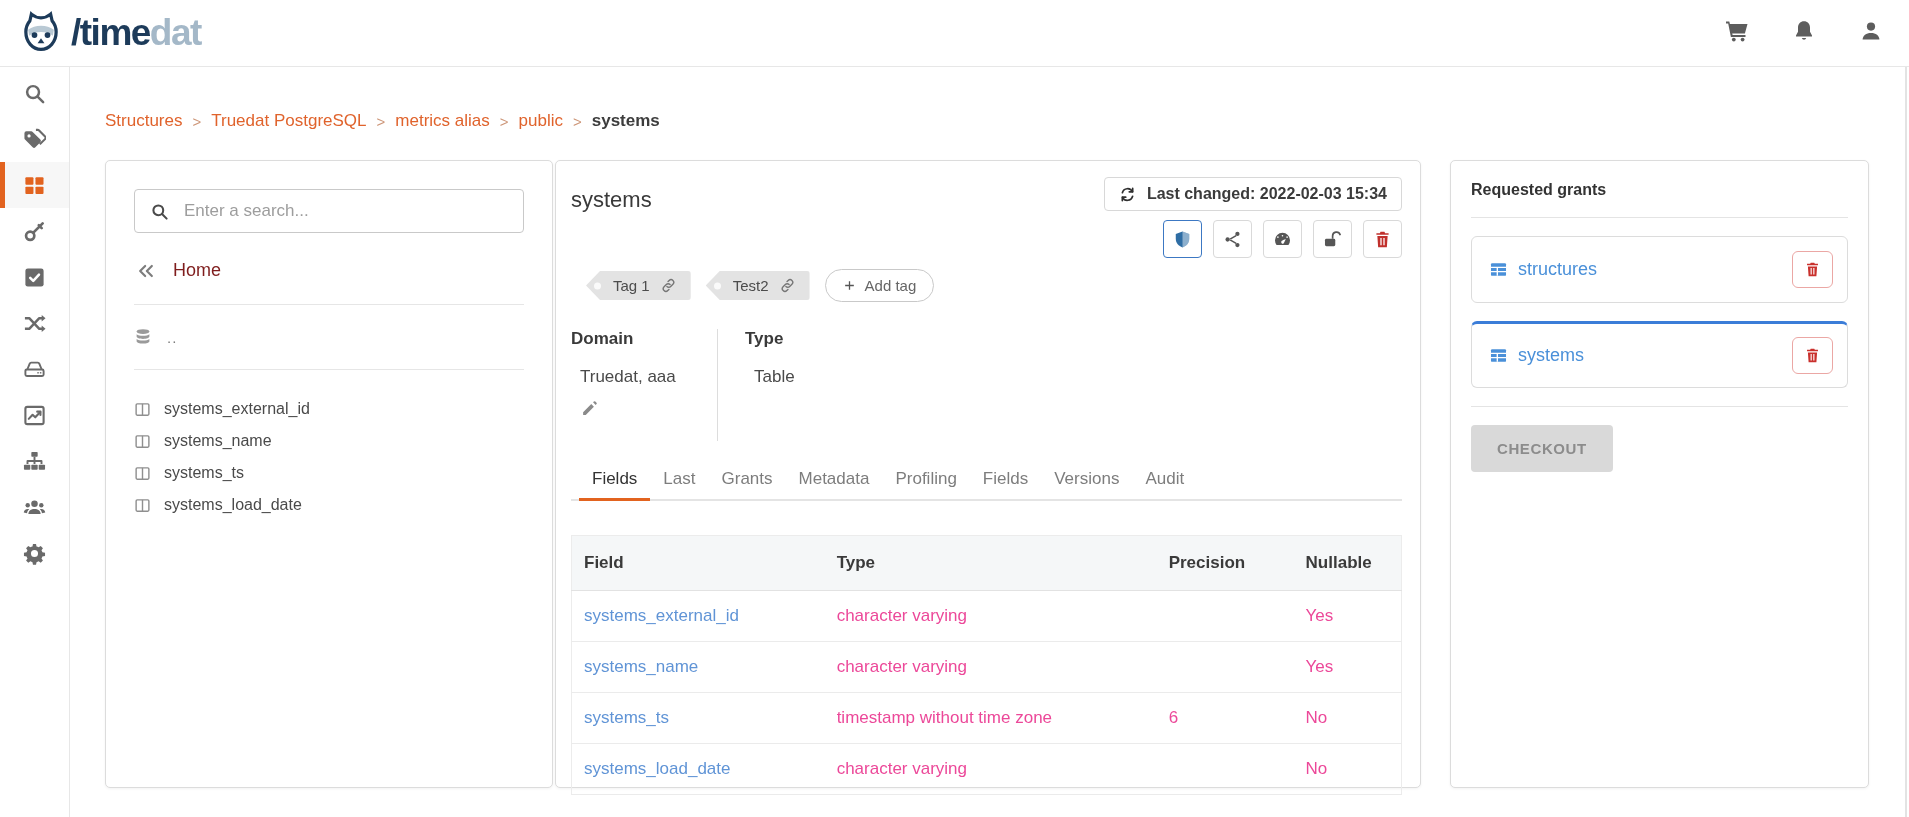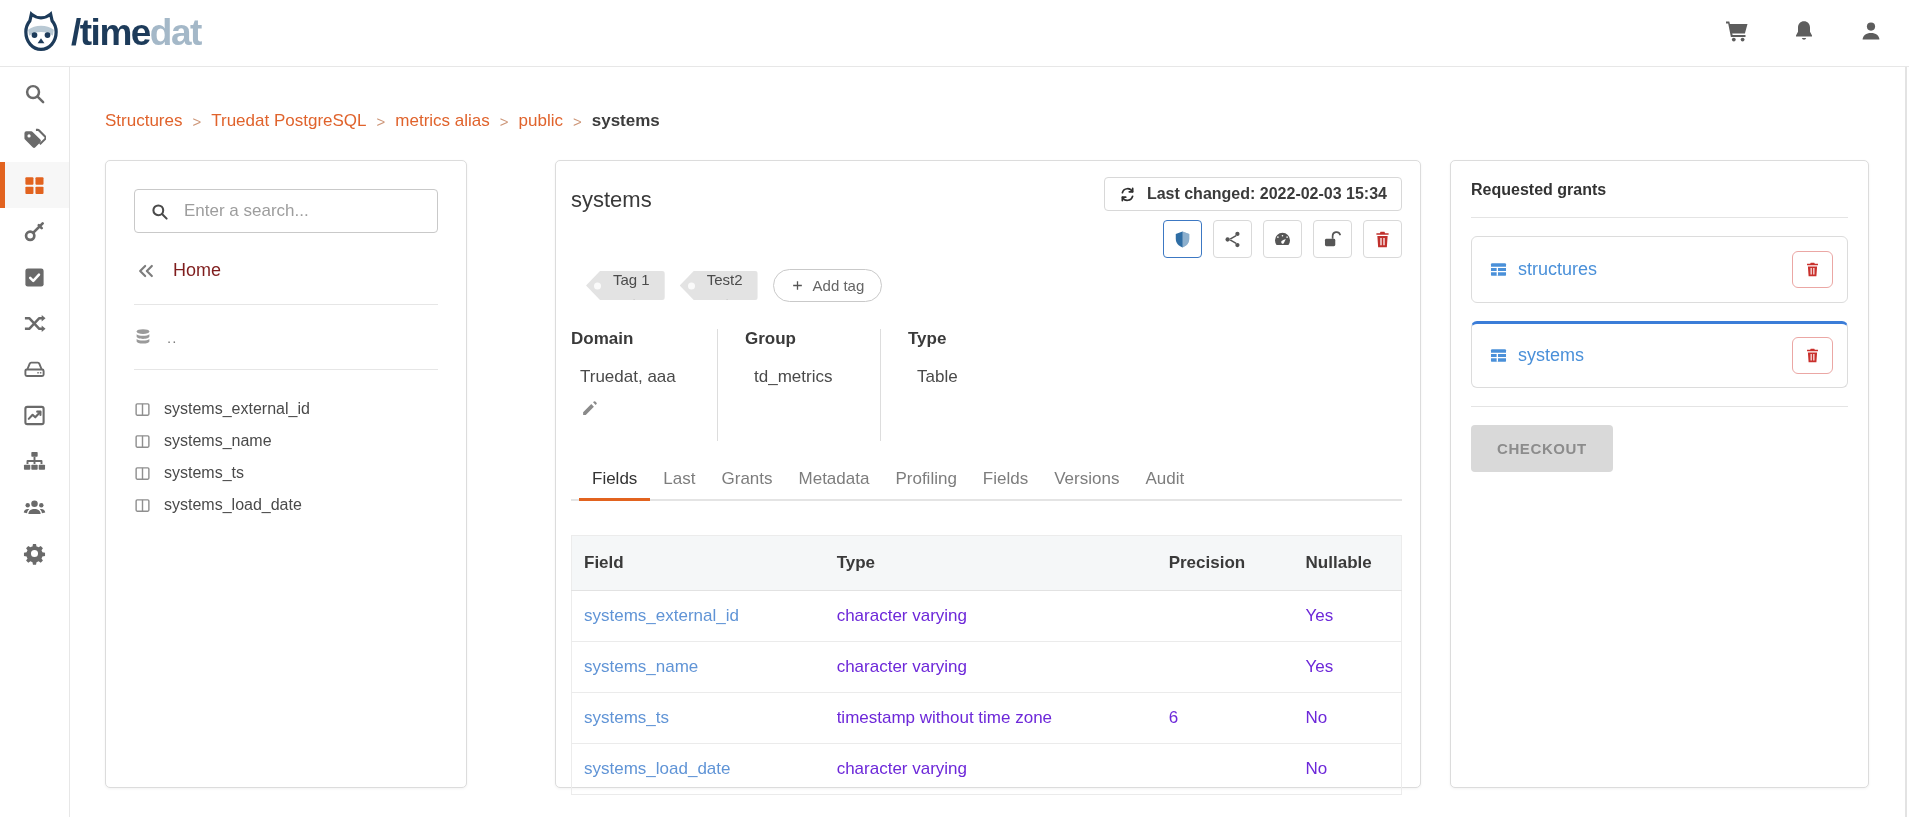--- a/index.html
+++ b/index.html
@@ -38,21 +38,21 @@
   .breadcrumb { position:absolute; top:111px; left:105px; font-size:17px;
     display:flex; align-items:center; gap:10px; }
   .crumb { color:#e0632c; cursor:pointer; }
   .sep { color:#cd9678; font-size:15px; }
   .current { color:#3d3d3d; font-weight:bold; }
 
   
   .card { position:absolute; top:160px; height:628px; background:#fff;
     border:1px solid #dcdcdc; border-radius:5px;
     box-shadow:0 1px 3px rgba(0,0,0,.05); }
-  #left-panel   { left:105px;  width:362px; padding:28px; }
+  #left-panel   { left:105px;  width:448px; padding:28px; }
   #main-panel   { left:555px;  width:866px; padding:16px 18px 16px 15px; }
   #grants-panel { left:1450px; width:419px; padding:18px 20px; }
 
   
   .searchbox { display:flex; align-items:center; gap:13px; border:1px solid #c9c9c9;
     border-radius:4px; height:44px; padding:0 15px; }
   .searchbox .ic { width:19px; height:19px; color:#4a4a4a; }
   .searchbox input { border:none; outline:none; font-size:17px; color:#444;
     width:100%; font-family:inherit; background:transparent; }
   .searchbox input::placeholder { color:#9d9d9d; }
@@ -81,21 +81,21 @@
     background:#fff; display:flex; align-items:center; justify-content:center;
     color:#565656; cursor:pointer; padding:0; }
   .action-btn .ic { width:19px; height:19px; }
   .action-btn.primary { border-color:#3c78c3; color:#2e6da4; }
   .action-btn.danger { color:#c0302c; }
 
   .tag-row { display:flex; align-items:center; gap:15px; margin:11px 0 0 15px; }
   .tag-chip { position:relative; height:29px; background:#e3e3e3; color:#4c4c4c;
     font-size:15px; display:flex; align-items:center; gap:11px;
     padding:0 15px 0 27px; border-radius:3px; cursor:pointer;
-    clip-path:polygon(14px 0, 100% 0, 100% 100%, 14px 100%, 0 50%);flex-direction:column; }
+    clip-path:polygon(14px 0, 100% 0, 100% 100%, 14px 100%, 0 50%); }
   .tag-chip::before { content:""; position:absolute; left:8px; top:50%;
     transform:translateY(-50%); width:7px; height:7px; border-radius:50%;
     background:#fafafa; }
   .tag-chip .ic { width:15px; height:15px; color:#767676; }
   .add-tag { display:flex; align-items:center; gap:9px; border:1px solid #c9c9c9;
     border-radius:17px; padding:7px 17px; font-size:15px; color:#666;
     background:#fff; cursor:pointer; font-family:inherit; }
   .add-tag .ic { width:13px; height:13px; color:#555; }
 
   .meta-row { display:flex; margin-top:27px; min-height:112px; }
@@ -116,21 +116,21 @@
   .tab.active { color:#333; font-weight:normal; }
   .tab.active::after { content:""; position:absolute; left:0; right:0; bottom:-2px;
     height:3px; background:#e2631f; }
 
   .fields-table { width:100%; border-collapse:collapse; margin-top:34px;
     font-size:17px; border:1px solid #ececec; }
   .fields-table th { background:#f5f7f8; text-align:left; font-size:17px;
     color:#3a3a3a; padding:17px 12px; font-weight:bold;
     border-bottom:1px solid #e2e2e2; }
   .fields-table td { padding:15px 12px; border-bottom:1px solid #ebebeb;
-    color:#6d28d9; }
+    color:#ec4899; }
   .fields-table td.link { color:#6094d6; cursor:pointer; }
   .col-field { width:30.5%; } .col-type { width:40%; }
   .col-prec { width:16.5%; } .col-null { width:13%; }
 
   
   .gp-title { font-size:16px; font-weight:bold; color:#333; margin:2px 0 0 0; }
   .gp-divider { border:none; border-top:1px solid #e4e4e4; margin:18px 0 0; }
   .grant-card { display:flex; align-items:center; justify-content:space-between;
     border:1px solid #dcdcdc; border-radius:6px; padding:0 14px 0 17px;
     height:67px; margin-top:18px; background:#fff; }
@@ -475,24 +475,20 @@
   <div class="meta-row" id="meta-row">
       <div class="meta-col w1">
         <div class="meta-label">Domain</div>
         <div class="meta-value">Truedat, aaa</div>
         <button class="meta-edit"><span class="ic">
             <svg viewBox="0 0 24 24" fill="currentColor">
               <path d="M3 17.3V21h3.7L18.2 9.5l-3.7-3.7zM20.7 7l-3.7-3.7 1.2-1.2a1.4 1.4 0 0 1 2 0l1.7 1.7a1.4 1.4 0 0 1 0 2z"></path>
             </svg>
           </span></button>
       </div>
-      <div class="meta-col w2">
-        <div class="meta-label">Group</div>
-        <div class="meta-value">td_metrics</div>
-      </div>
       <div class="meta-col ">
         <div class="meta-label">Type</div>
         <div class="meta-value">Table</div>
       </div>
     </div>
 
   <div class="tabs" id="tabs">
       <div class="tab active">Fields</div>
       <div class="tab">Last</div>
       <div class="tab">Grants</div>

